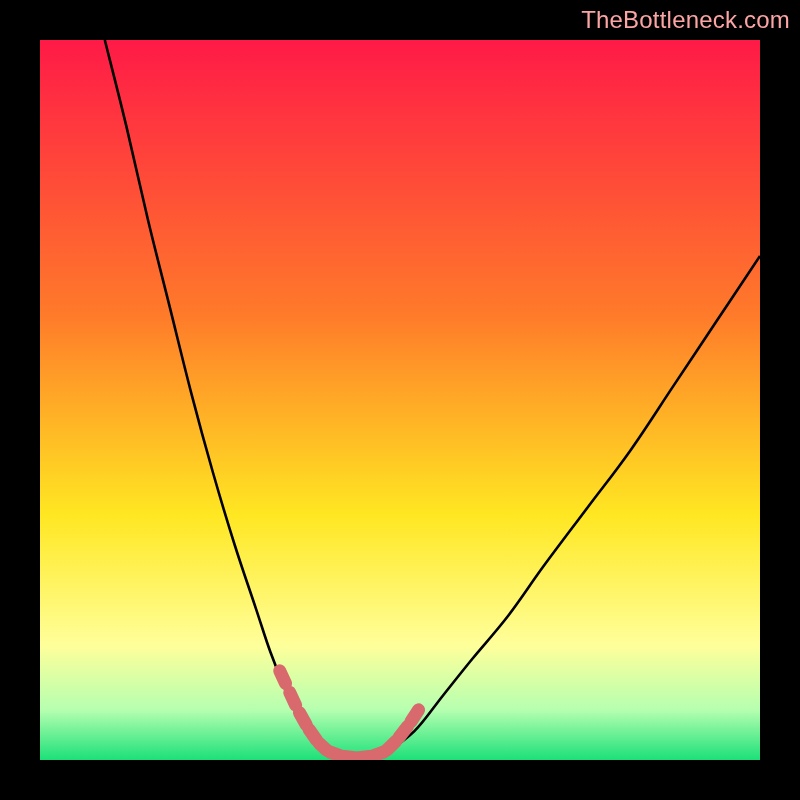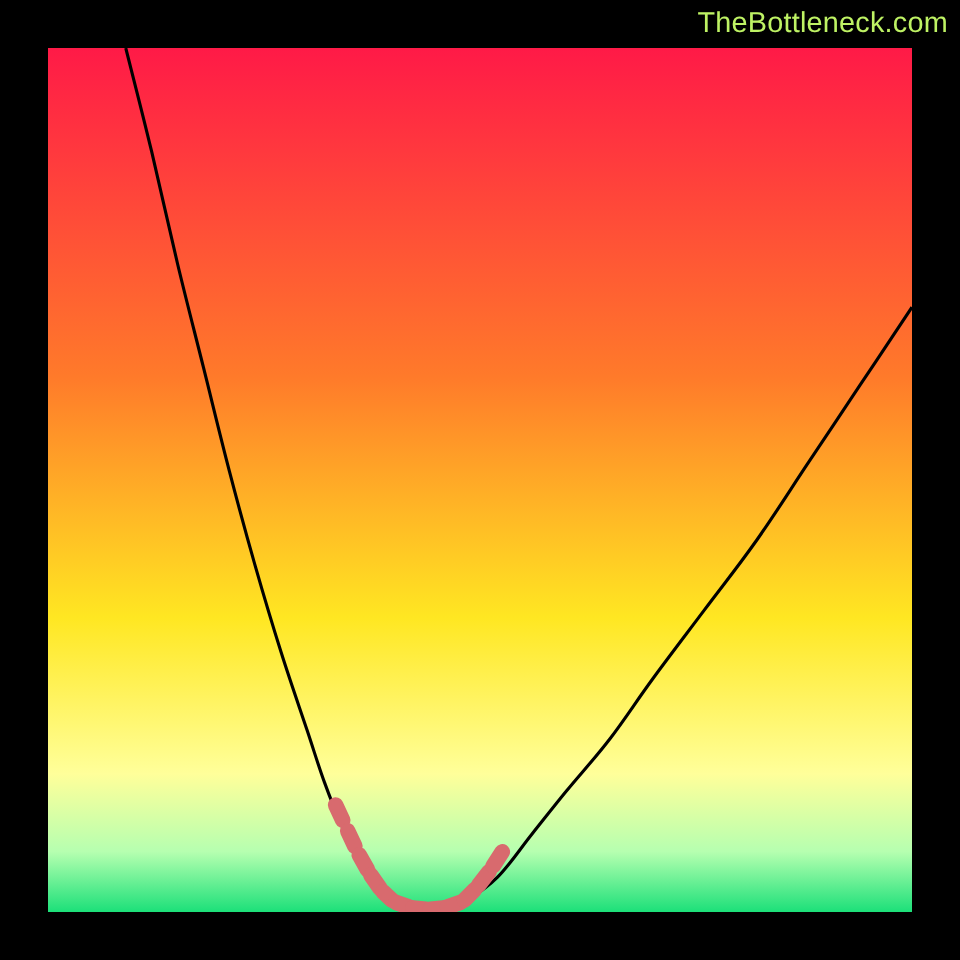--- a/index.html
+++ b/index.html
@@ -31,21 +31,21 @@
     position: absolute;
     left: 0;
     top: 0;
     width: 720px;
     height: 720px;
   }
   .watermark {
     position: absolute;
     top: 6px;
     right: 10px;
-    color: #bef264;
+    color: #fca5a5;
     font-size: 24px;
     font-weight: 500;
     letter-spacing: 0.2px;
   }
   svg.curve {
     position: absolute;
     left: 0;
     top: 0;
     width: 720px;
     height: 720px;

